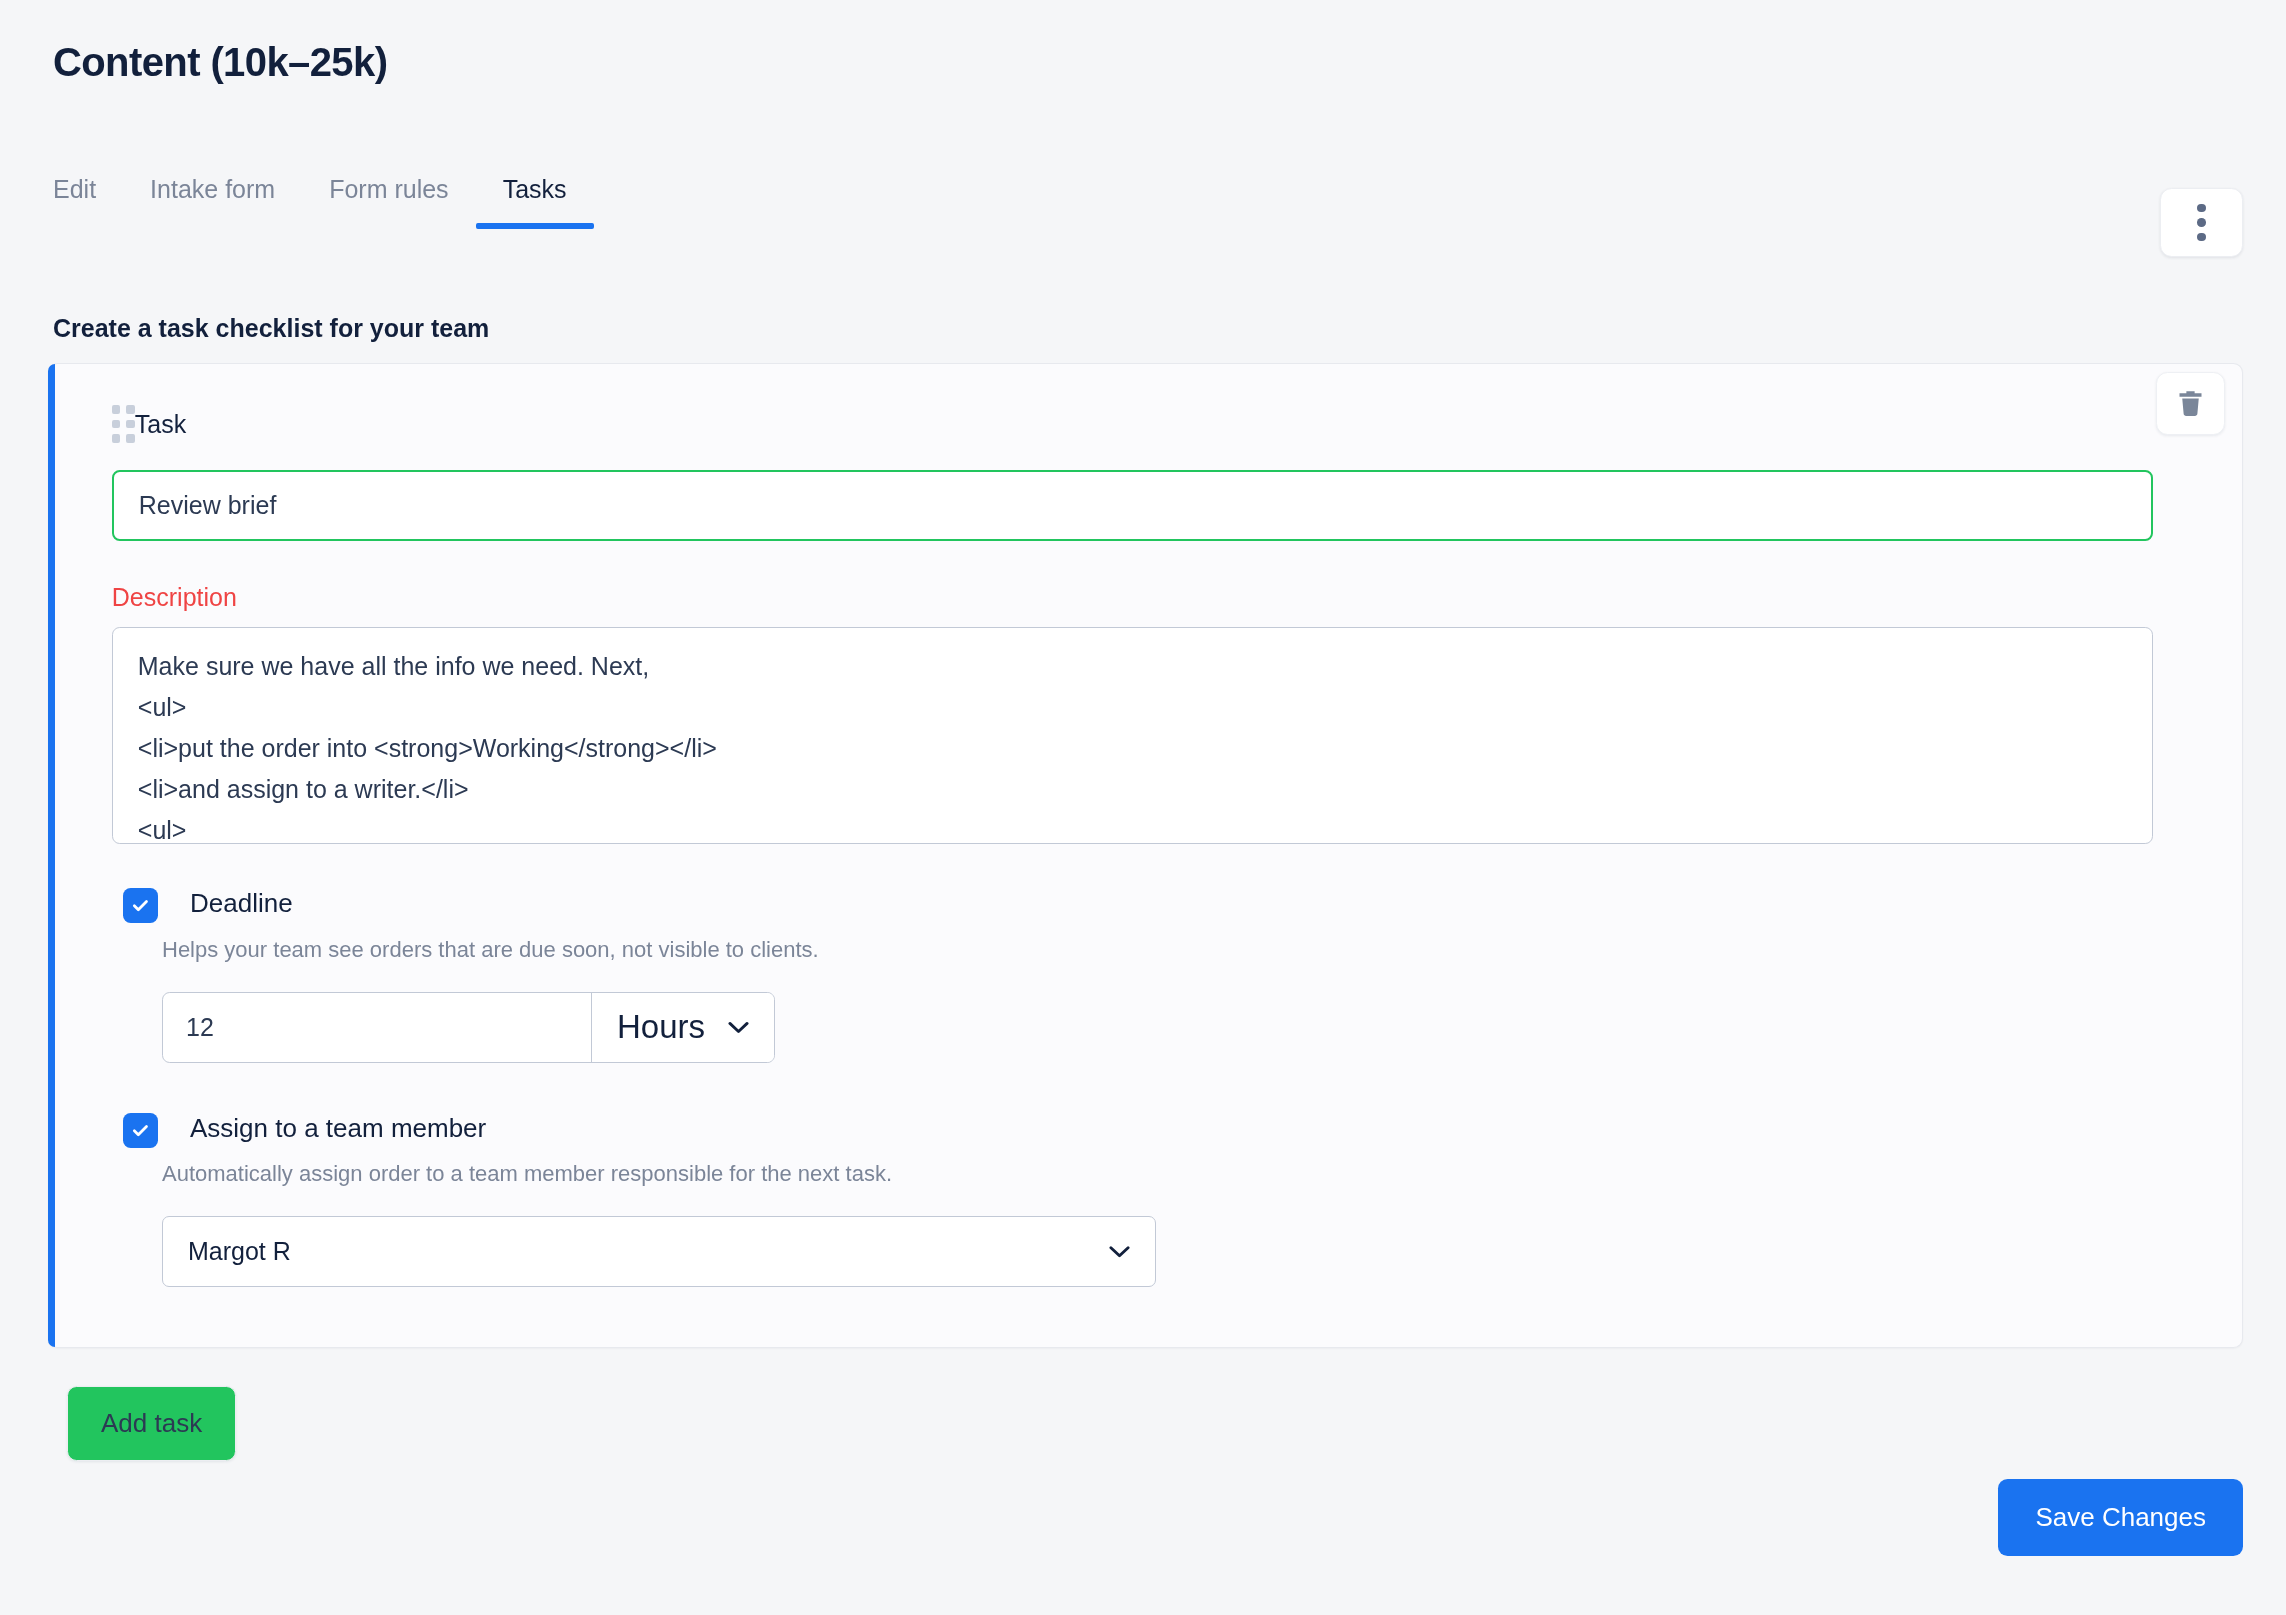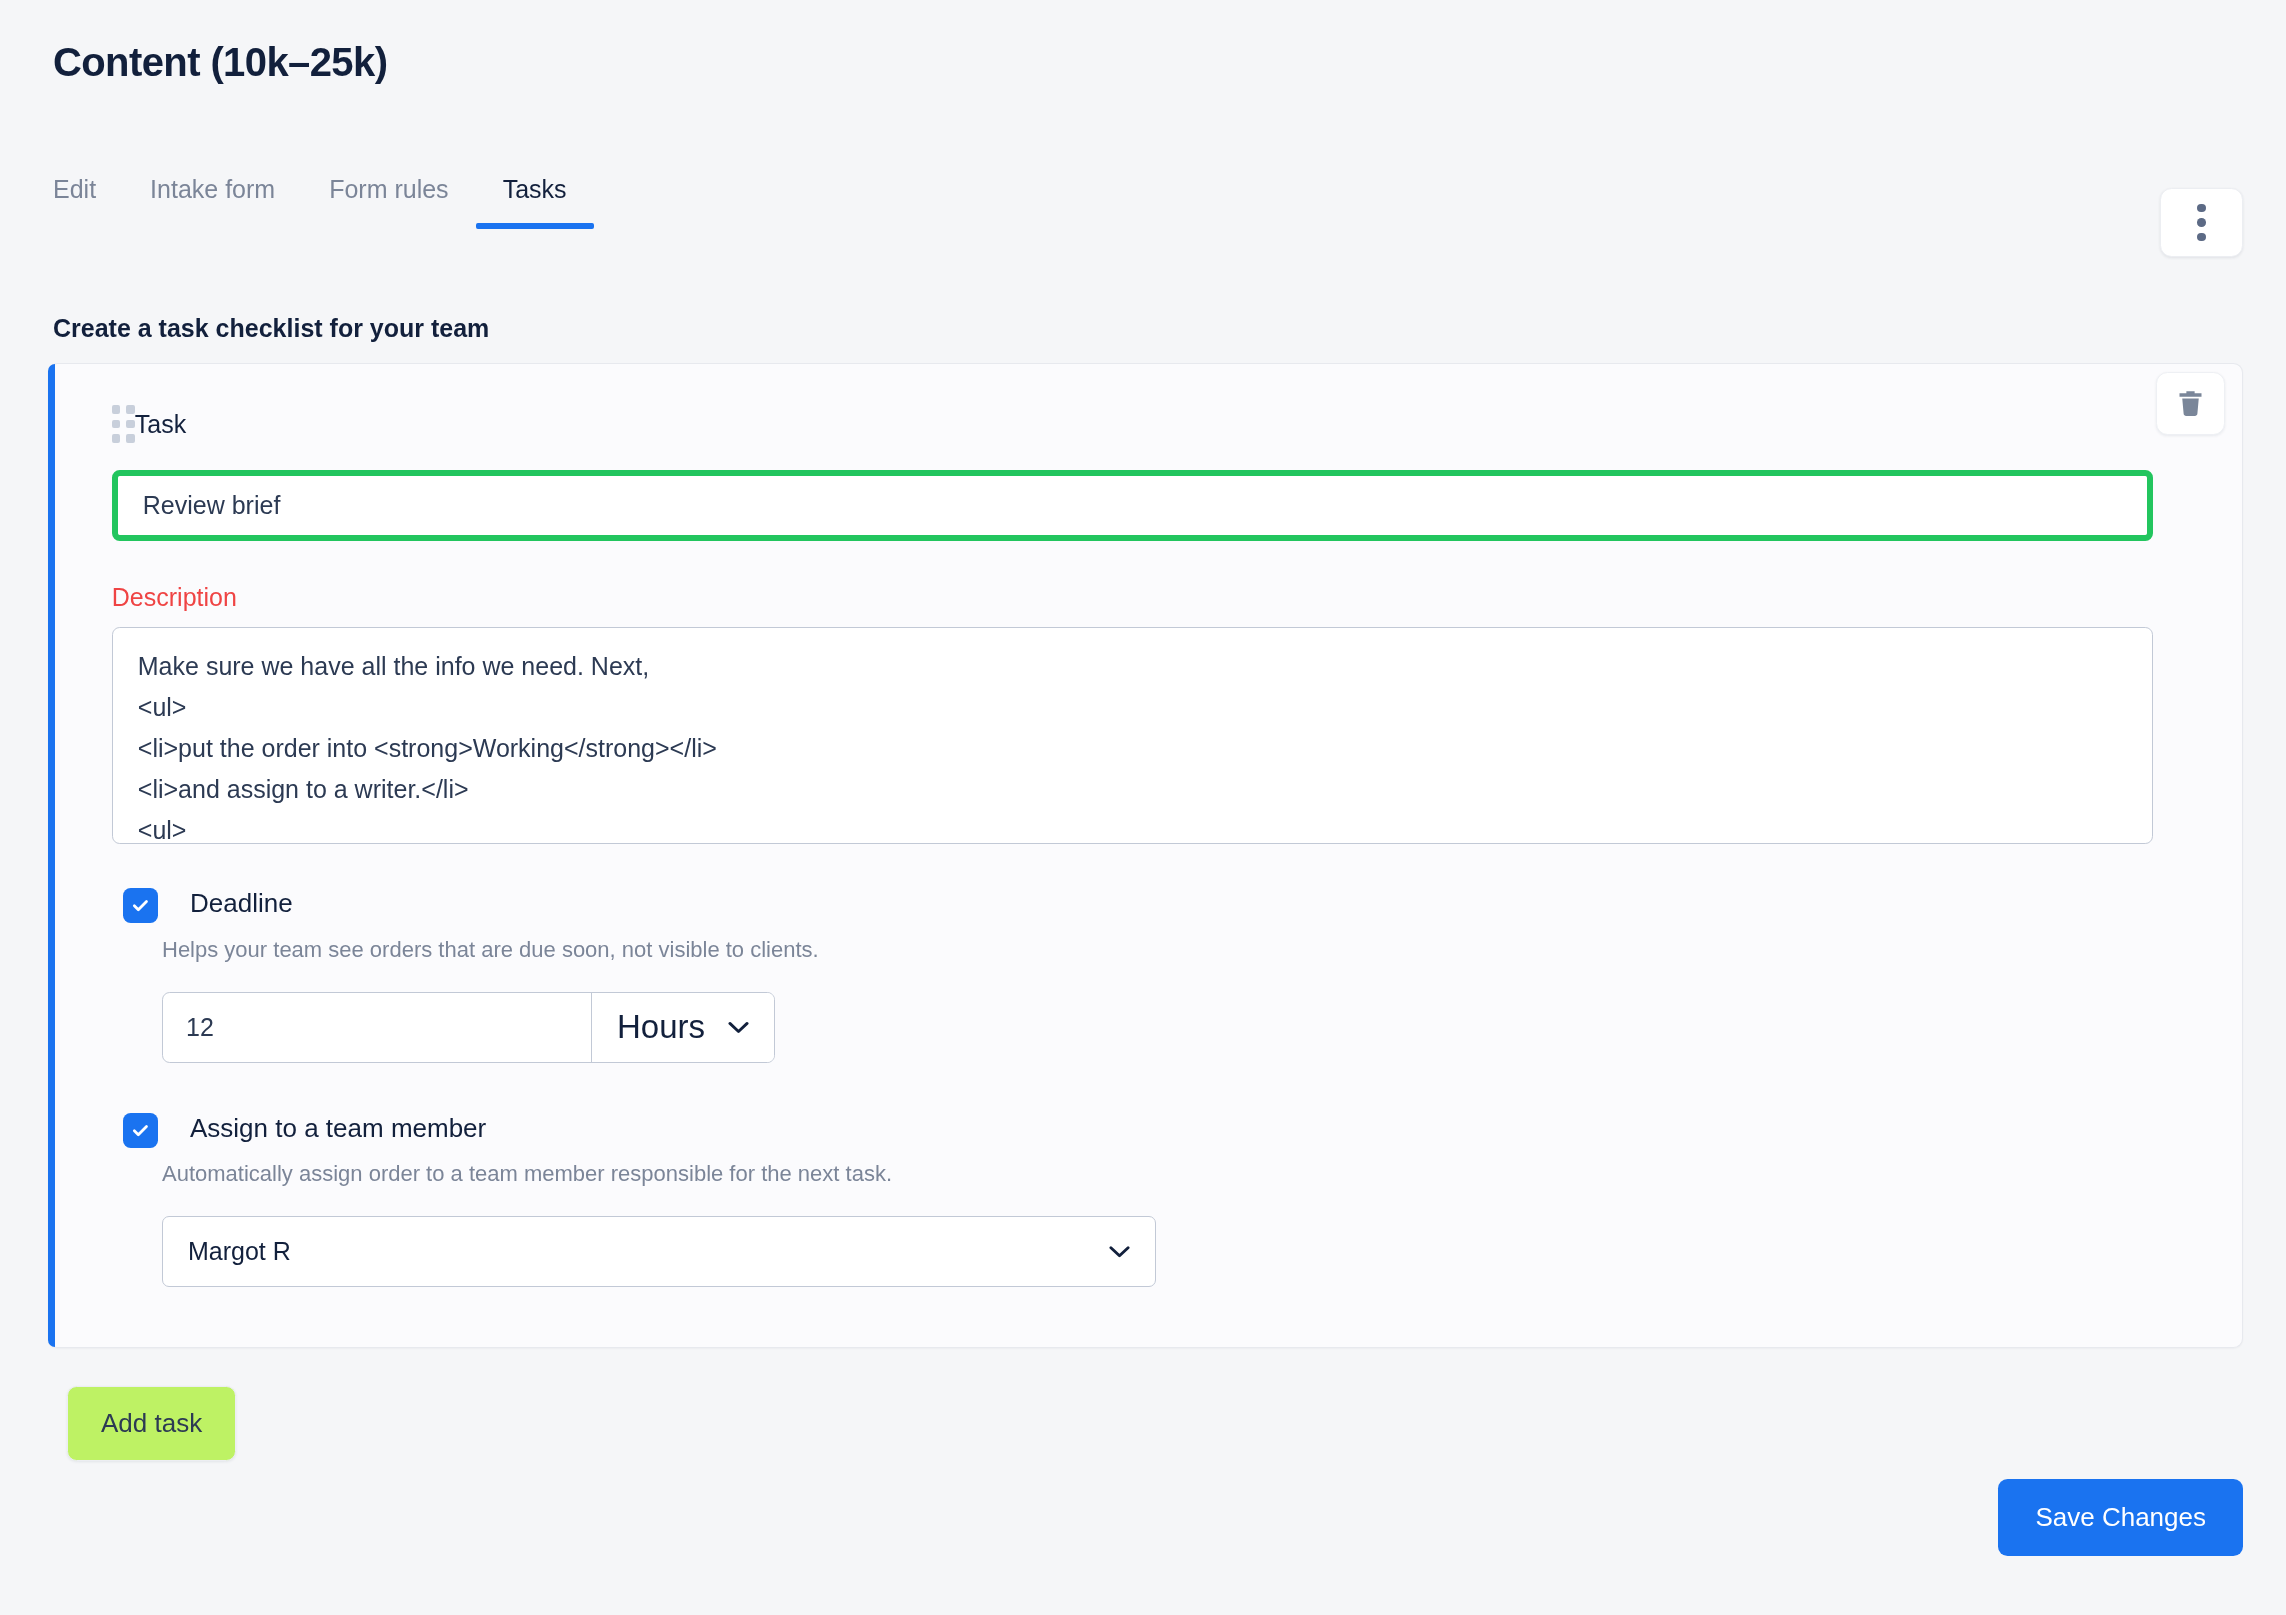--- a/index.html
+++ b/index.html
@@ -143,21 +143,21 @@
   .text-input {
     display: block;
     width: 2041px;
     height: 71px;
     margin-left: 3.8px;
     padding: 12px 25px;
     font-family: "Liberation Sans", sans-serif;
     font-size: 25px;
     color: #2c3a53;
     background: #ffffff;
-    border: 6px solid #22c55e;
+    border: 2px solid #22c55e;
     border-radius: 7.7px;
     outline: none;
   }
   .row-task-input { margin-top: 19px; }
 
   .desc-area {
     display: block;
     width: 2041px;
     height: 217px;
     margin-left: 3.8px;
@@ -244,21 +244,21 @@
   }
   .select-box .sel-value { font-size: 25px; color: #12203c; }
   .select-box .chev { position: absolute; right: 25px; top: 50%; transform: translateY(-50%); }
 
   
   .add-task-btn {
     position: absolute;
     left: 67px; top: 1386px;
     height: 75px;
     padding: 0 33px;
-    background: #bef264;
+    background: #22c55e;
     border: 1px solid #eceef2;
     border-radius: 9.6px;
     box-shadow: 0 1px 2.9px rgba(18,32,60,0.08);
     font-family: "Liberation Sans", sans-serif;
     font-size: 26px;
     color: #2c3a53;
     cursor: pointer;
   }
   .save-btn {
     position: absolute;

